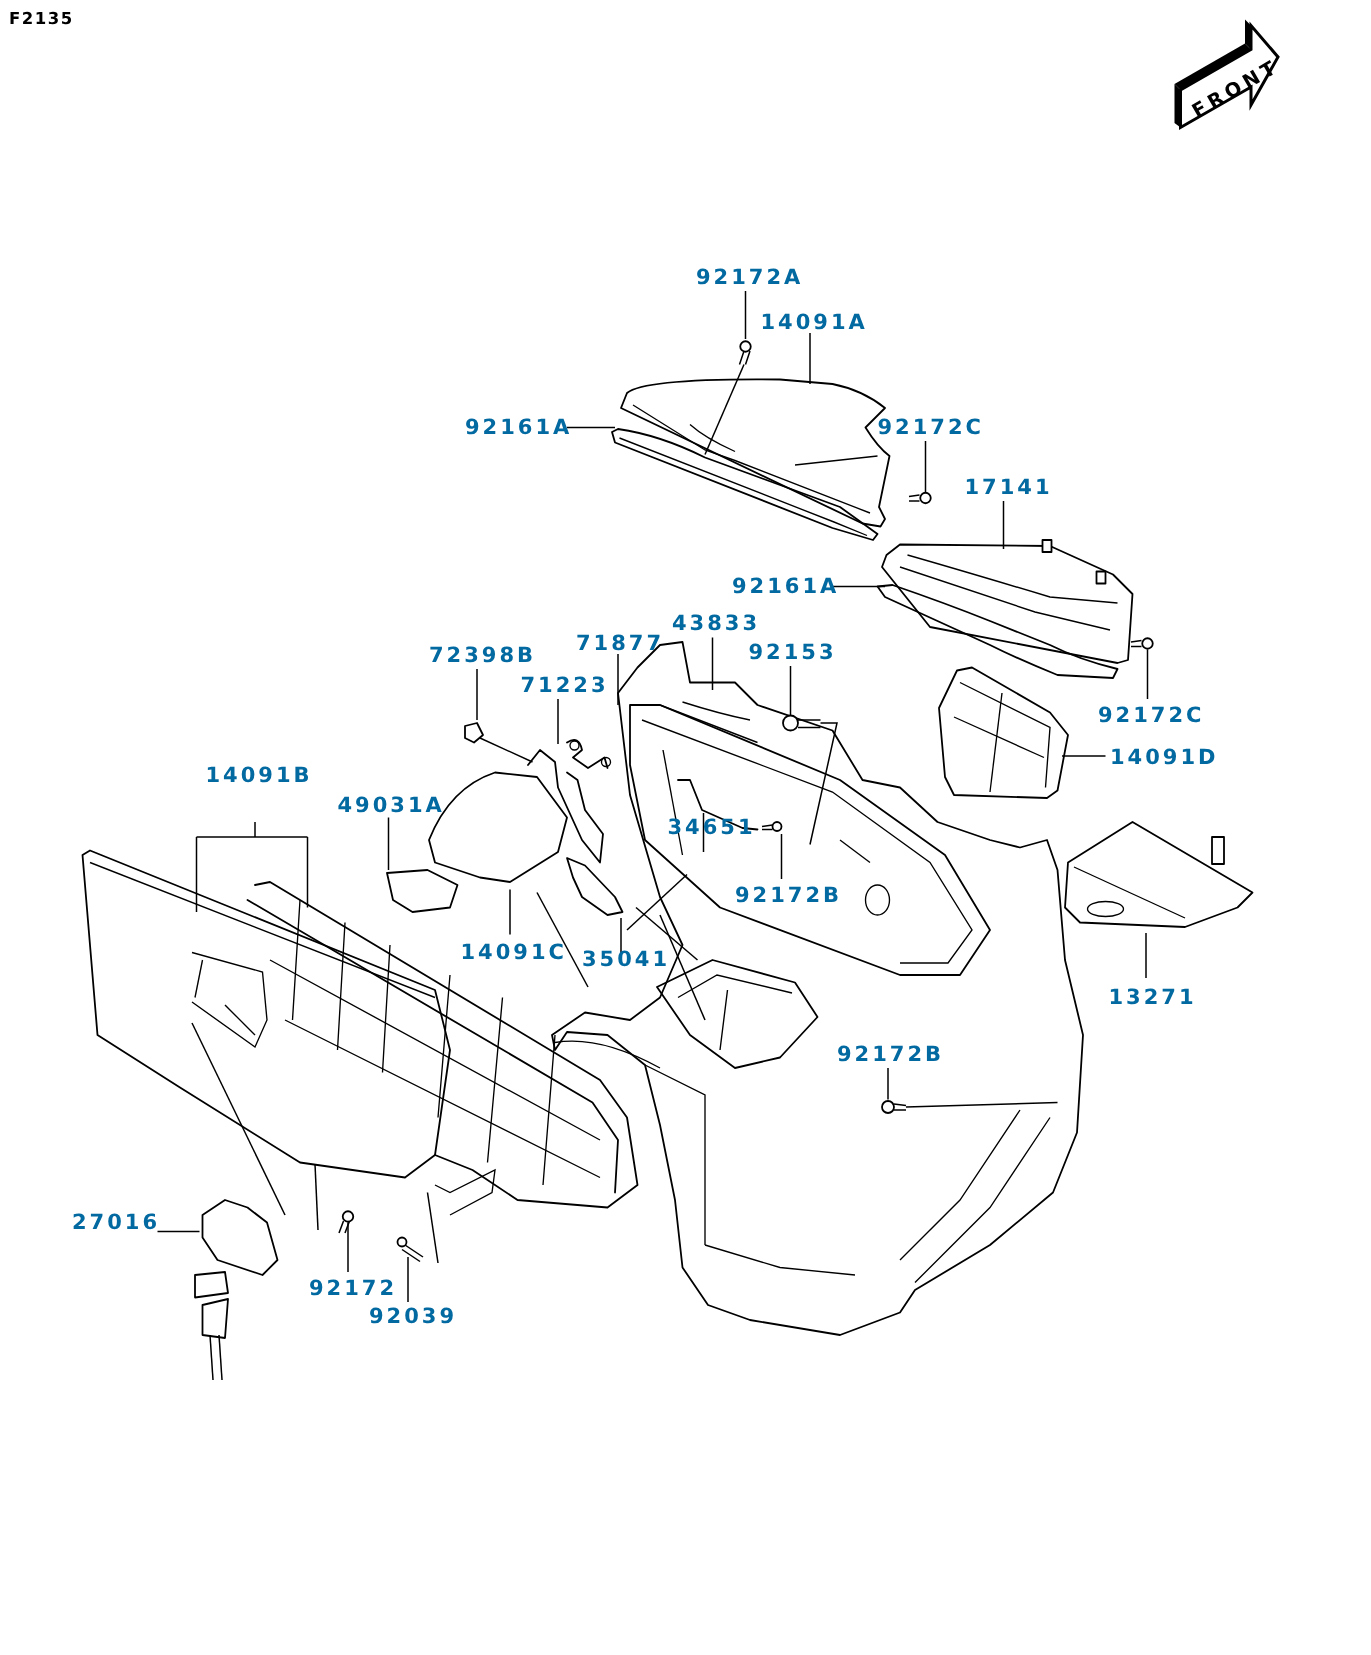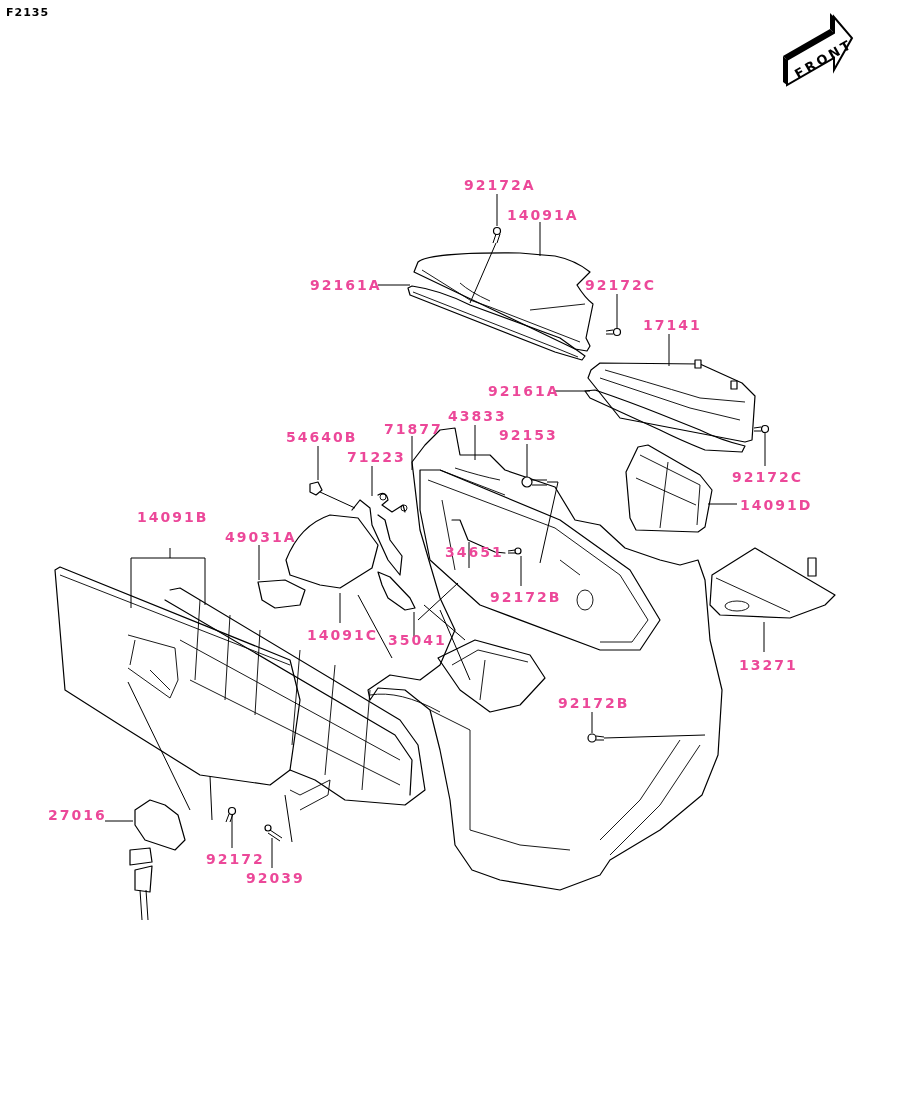--- a/index.html
+++ b/index.html
@@ -1,18 +1,18 @@
 <!DOCTYPE html>
 <html><head>
 <meta charset="utf-8">
 <style>
   html,body{margin:0;padding:0;background:#fff;}
   body{width:914px;height:1103px;position:relative;overflow:hidden;font-family:"DejaVu Sans Mono","Liberation Mono",monospace;}
   #diagram{position:absolute;left:0;top:0;width:914px;height:1103px;}
-  .lbl{position:absolute;font-family:"DejaVu Sans","Liberation Sans",sans-serif;font-weight:bold;font-size:14px;letter-spacing:2px;color:#ec4899;white-space:nowrap;line-height:1;}
+  .lbl{position:absolute;font-family:"DejaVu Sans","Liberation Sans",sans-serif;font-weight:bold;font-size:14px;letter-spacing:2px;color:#0369a1;white-space:nowrap;line-height:1;}
   .code{position:absolute;left:6px;top:6px;font-family:"DejaVu Sans","Liberation Sans",sans-serif;font-weight:bold;font-size:11px;letter-spacing:1px;}
   svg .p{fill:none;stroke:#000;stroke-width:1.2;stroke-linejoin:round;stroke-linecap:round;}
   svg .t{fill:none;stroke:#000;stroke-width:0.9;}
   svg .l{fill:none;stroke:#000;stroke-width:1;}
   svg .w{fill:#fff;stroke:#000;stroke-width:1.2;stroke-linejoin:round;}
 </style>
 </head>
 <body>
 
 <div id="diagram">
@@ -199,21 +199,21 @@
       <line class="l" x1="440" y1="610" x2="470" y2="680"></line>
     </g>
   </svg>
 
   <div class="lbl" style="left:464px;top:178px">92172A</div>
   <div class="lbl" style="left:507px;top:208px">14091A</div>
   <div class="lbl" style="left:310px;top:278px">92161A</div>
   <div class="lbl" style="left:585px;top:278px">92172C</div>
   <div class="lbl" style="left:643px;top:318px">17141</div>
   <div class="lbl" style="left:488px;top:384px">92161A</div>
-  <div class="lbl" style="left:286px;top:430px">54640B</div>
+  <div class="lbl" style="left:286px;top:430px">72398B</div>
   <div class="lbl" style="left:384px;top:422px">71877</div>
   <div class="lbl" style="left:448px;top:409px">43833</div>
   <div class="lbl" style="left:499px;top:428px">92153</div>
   <div class="lbl" style="left:347px;top:450px">71223</div>
   <div class="lbl" style="left:732px;top:470px">92172C</div>
   <div class="lbl" style="left:740px;top:498px">14091D</div>
   <div class="lbl" style="left:137px;top:510px">14091B</div>
   <div class="lbl" style="left:225px;top:530px">49031A</div>
   <div class="lbl" style="left:445px;top:545px">34651</div>
   <div class="lbl" style="left:490px;top:590px">92172B</div>

